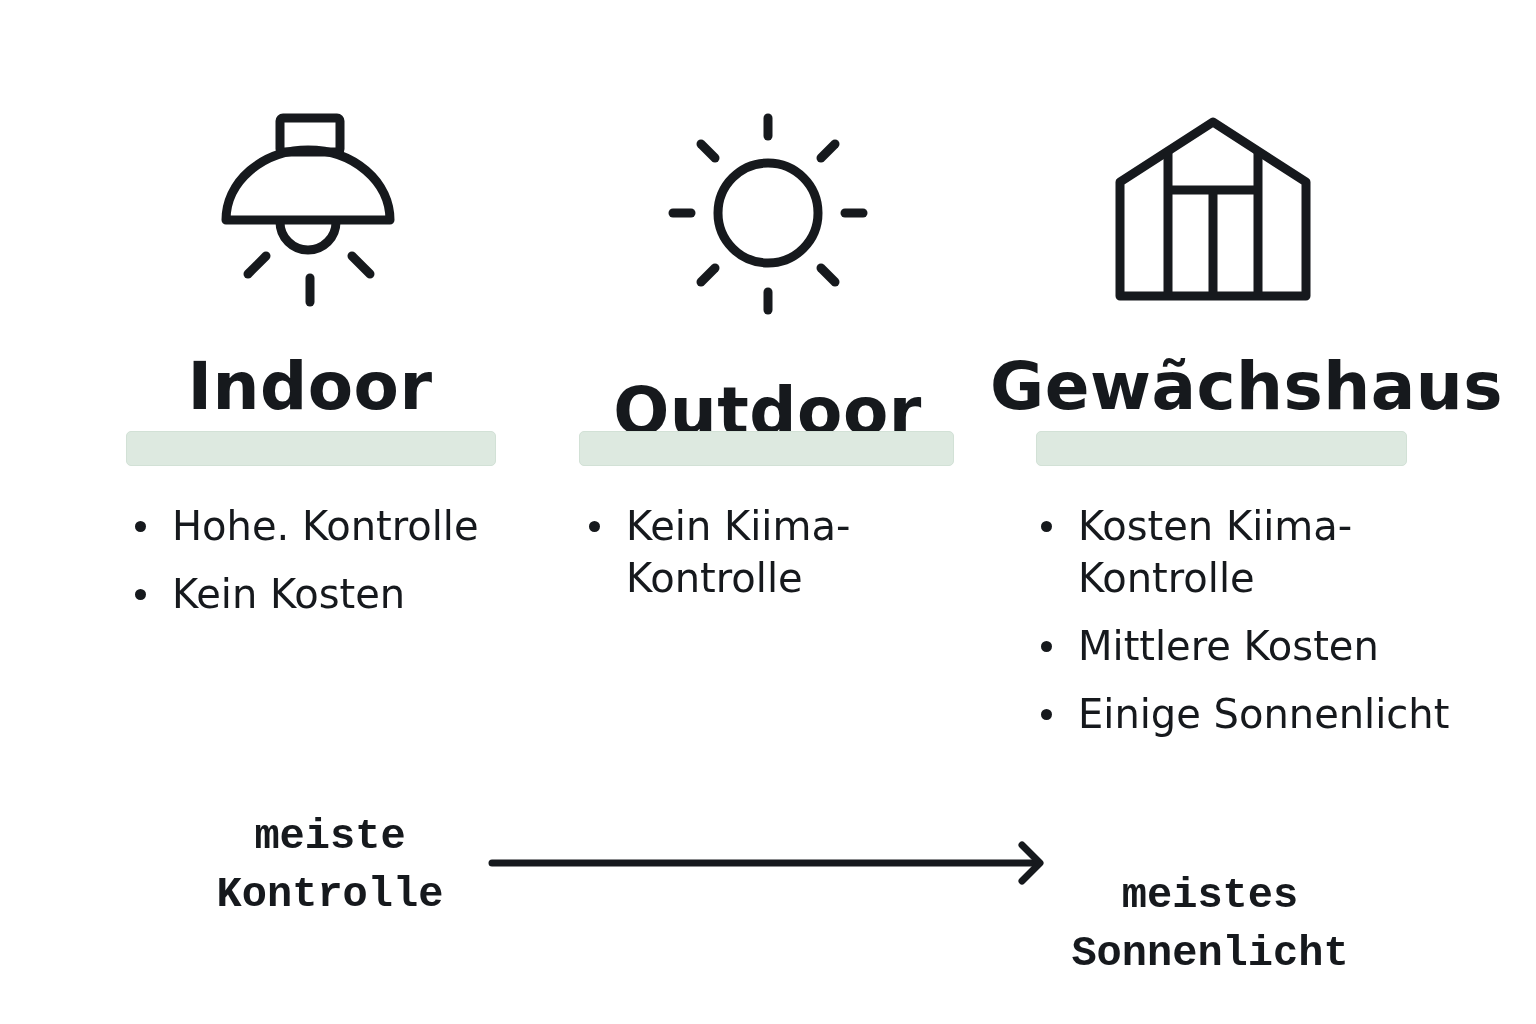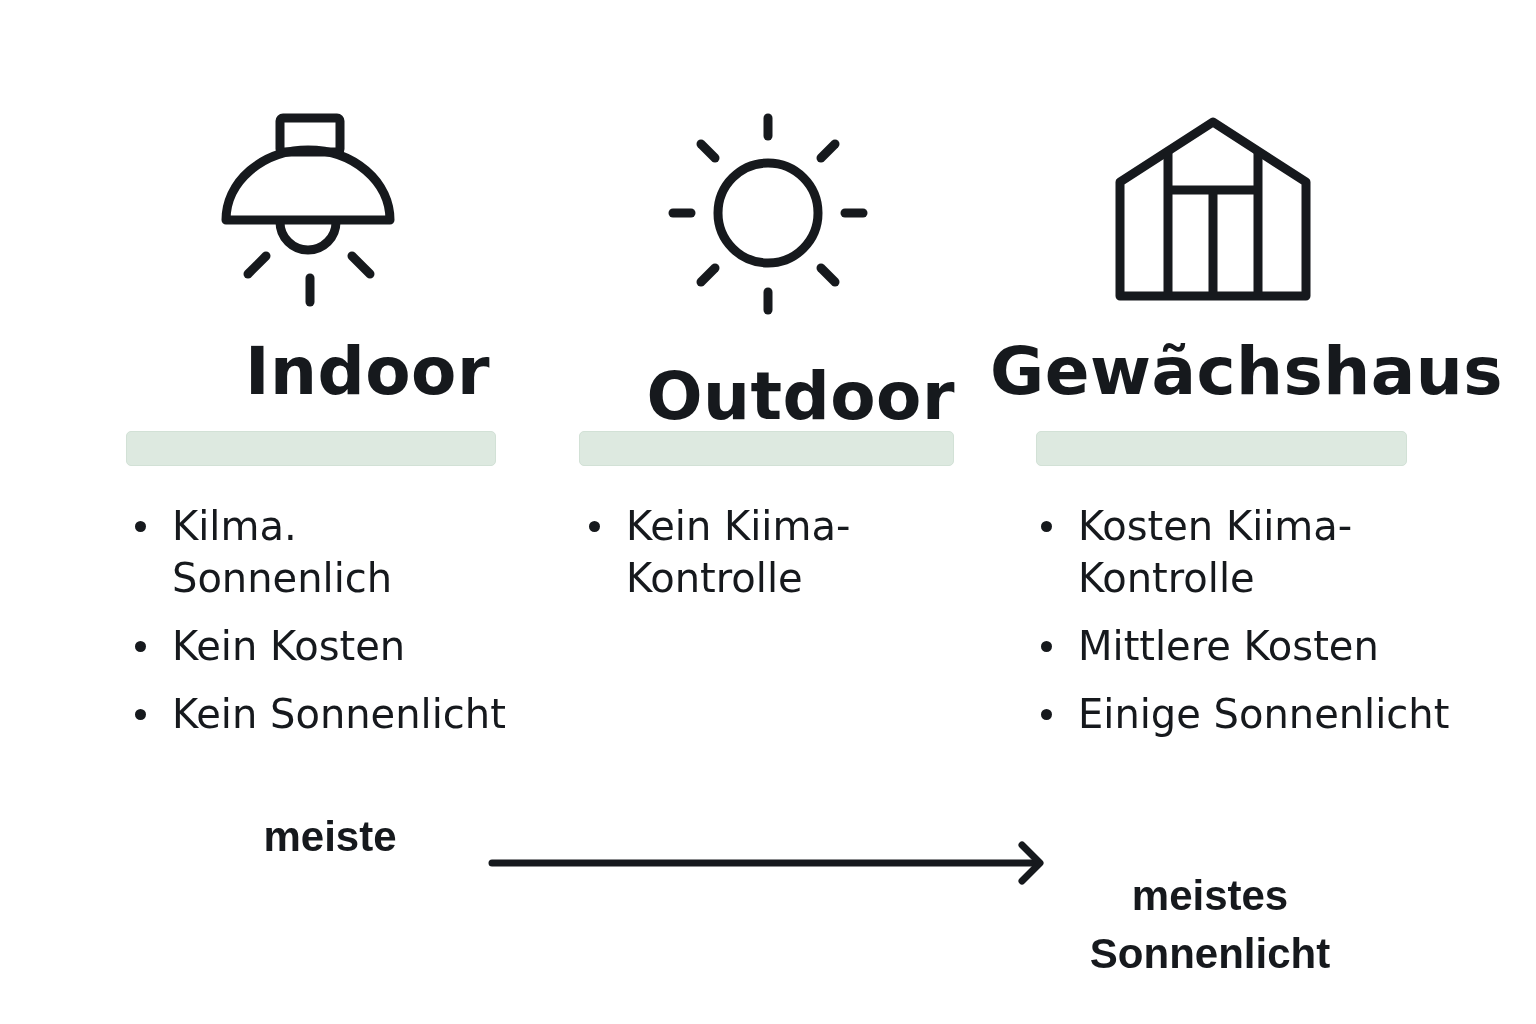--- a/index.html
+++ b/index.html
@@ -3,64 +3,63 @@
   <meta charset="utf-8">
   <style>
     html, body { margin: 0; padding: 0; }
     body {
       width: 1536px; height: 1024px; background: #ffffff; position: relative; overflow: hidden;
       font-family: "Liberation Sans", "DejaVu Sans", sans-serif; color: #16191d;
     }
     .icon { position: absolute; }
     .icon svg { width: 100%; height: 100%; display: block; }
     .title {
-      position: absolute; top: 332px; font-size: 66px; font-weight: bold;
-      text-align: right; line-height: 80px; letter-spacing: 0.5px; color: #16191d;
+      position: absolute; top: 347px; font-size: 66px; font-weight: bold;
+      text-align: center; line-height: 80px; letter-spacing: 0.5px; color: #16191d;
       font-family: "DejaVu Sans", sans-serif;
     }
     .bar {
       position: absolute; top: 431px; height: 35px; border-radius: 5px;
       background: #dde9e0; border: 1px solid #d2e1d6; box-sizing: border-box;
     }
     ul.list {
       position: absolute; top: 500px; margin: 0; padding: 0; list-style: none;
       font-size: 40px; line-height: 52px; color: #16191d;
       font-family: "DejaVu Sans", sans-serif;
     }
     ul.list li { position: relative; padding-left: 46px; margin-bottom: 16px; }
     ul.list li::before {
       content: ""; position: absolute; left: 9px; top: 21px;
       width: 11px; height: 11px; border-radius: 50%; background: #16191d;
     }
     .axis-label {
       position: absolute; text-align: center; font-size: 42px; font-weight: bold;
-      line-height: 58px; color: #16191d; font-family: Liberation Sans, sans-serif;
+      line-height: 58px; color: #16191d; font-family: Liberation Mono, monospace;
     }
     .arrow { position: absolute; left: 485px; top: 838px; width: 565px; height: 50px; }
     .arrow svg { width: 100%; height: 100%; display: block; }
   </style>
 </head>
 <body>
 
 <div class="icon" style="left:218px; top:112px; width:180px; height:200px;">
   <svg viewBox="0 0 180 200" fill="none" stroke="#16191d" stroke-width="9" stroke-linecap="round" stroke-linejoin="round">
     <rect x="62" y="6" width="60" height="34" rx="3"></rect>
     <path d="M8 108 A82 70 0 0 1 172 108 Z"></path>
     <path d="M62 110 A28 28 0 0 0 118 110"></path>
     <line x1="30" y1="162" x2="48" y2="144"></line>
     <line x1="92" y1="166" x2="92" y2="190"></line>
     <line x1="152" y1="162" x2="134" y2="144"></line>
   </svg>
 </div>
 <div class="title" style="left:130px; width:360px;">Indoor</div>
 <div class="bar" style="left:126px; width:370px;"></div>
 <ul class="list" style="left:126px; width:400px;">
-  <li>Kilma. Sonnenlich</li>
+  <li>Hohe. Kontrolle</li>
   <li>Kein Kosten</li>
-  <li>Kein Sonnenlicht</li>
 </ul>
 
 <div class="icon" style="left:663px; top:108px; width:210px; height:212px;">
   <svg viewBox="0 0 210 212" fill="none" stroke="#16191d" stroke-width="9" stroke-linecap="round">
     <circle cx="105" cy="105" r="50"></circle>
     <line x1="105" y1="10" x2="105" y2="28"></line>
     <line x1="105" y1="184" x2="105" y2="202"></line>
     <line x1="10" y1="105" x2="28" y2="105"></line>
     <line x1="182" y1="105" x2="200" y2="105"></line>
     <line x1="38" y1="36" x2="52" y2="50"></line>
@@ -87,20 +86,21 @@
 <div class="title" style="left:990px; width:470px;">Gewãchshaus</div>
 <div class="bar" style="left:1036px; width:371px;"></div>
 <ul class="list" style="left:1032px; width:430px;">
   <li>Kosten Kiima-Kontrolle</li>
   <li>Mittlere Kosten</li>
   <li>Einige Sonnenlicht</li>
 </ul>
 
 <div class="axis-label" style="left:195px; top:808px; width:270px;">
   <div>meiste</div>
+  <div>Kontrolle</div>
 </div>
 <div class="arrow">
   <svg viewBox="0 0 565 50" fill="none" stroke="#16191d" stroke-width="7" stroke-linecap="round" stroke-linejoin="round">
     <line x1="7" y1="25" x2="553" y2="25"></line>
     <polyline points="537,7 555,25 537,43"></polyline>
   </svg>
 </div>
 <div class="axis-label" style="left:1055px; top:831px; width:310px;margin-top:36px;">
   <div>meistes</div>
   <div>Sonnenlicht</div>

